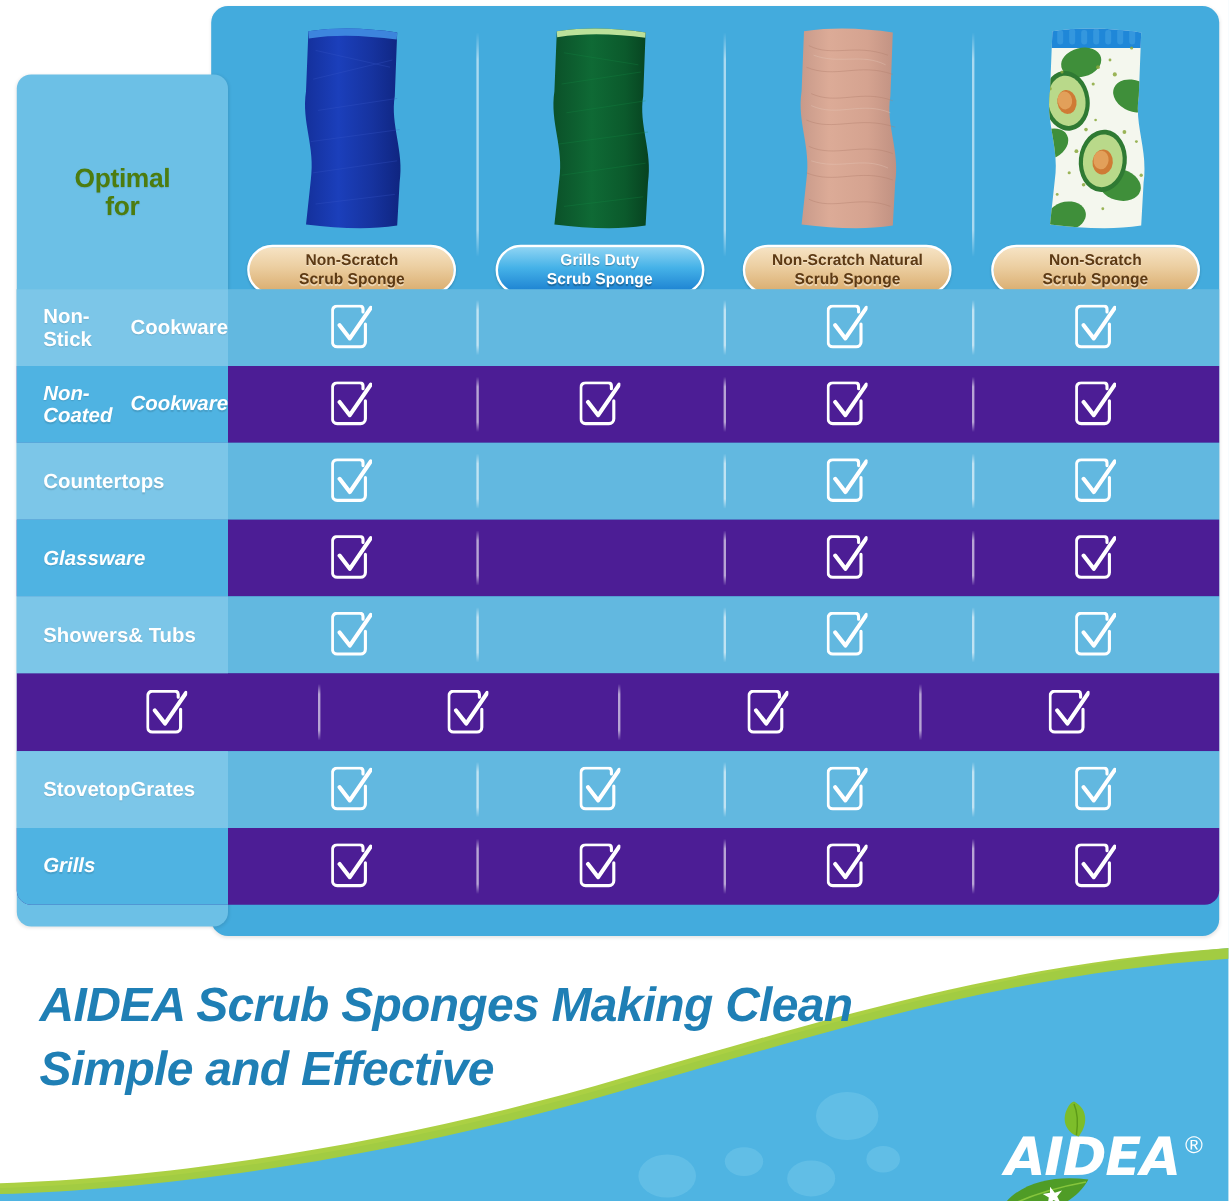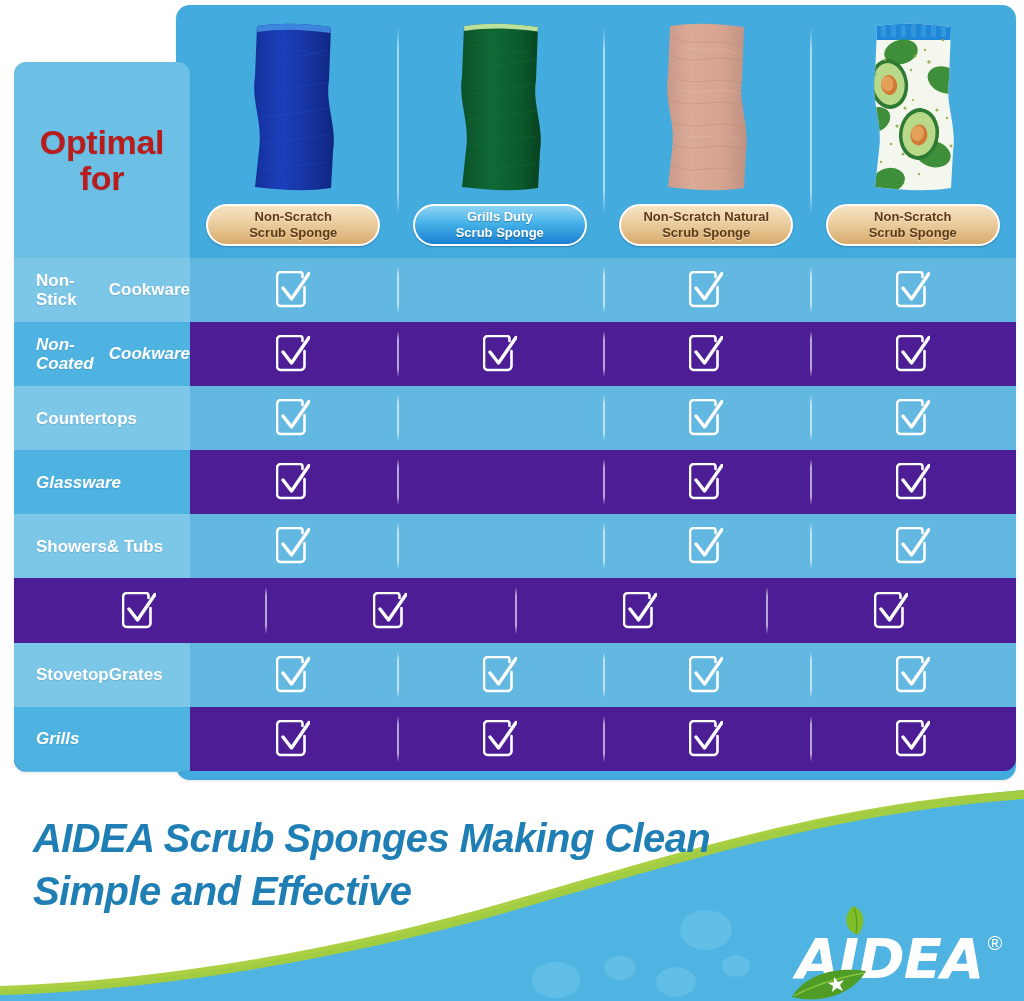--- a/index.html
+++ b/index.html
@@ -54,22 +54,22 @@
     left: 14px;
     top: 62px;
     width: 176px;
     height: 196px;
     display: flex;
     align-items: center;
     justify-content: center;
     z-index: 4;
   }
   #optimal-for .title {
-    color: #b91c1c;
-    font-size: 34px;
+    color: #4d7c0f;
+    font-size: 22px;
     font-weight: bold;
     line-height: 1.06;
     text-align: center;
     letter-spacing: -0.3px;
     text-shadow: 0 1px 1px rgba(0,0,0,0.10);
   }
 
   
   #product-header {
     position: absolute;
@@ -132,21 +132,21 @@
   .pill.blue {
     background: linear-gradient(to bottom, #8fd4f3 0%, #45b2e8 45%, #1a7fd0 100%);
     color: #ffffff;
     text-shadow: 0 1px 1px rgba(0,0,0,0.30);
   }
 
   
   #matrix {
     position: absolute;
     left: 14px;
-    top: 258px;
+    top: 241px;
     width: 1002px;
     height: 513px;
     z-index: 5;
   }
   .row {
     display: flex;
     height: 64.1px;
     align-items: stretch;
   }
   .row.light  { background: #62b8e0; }
@@ -223,21 +223,21 @@
     position: absolute;
     right: 22px;
     bottom: 14px;
     z-index: 4;
     display: flex;
     align-items: flex-start;
   }
   #logo .wordmark {
     position: relative;
     color: #ffffff;
-    font-size: 56px;
+    font-size: 44px;
     font-weight: bold;
     letter-spacing: -1px;
     line-height: 1;
     font-family: "DejaVu Sans", sans-serif;
   }
   #logo .reg {
     color: #ffffff;
     font-size: 20px;
     line-height: 1;
     margin-top: 2px;

